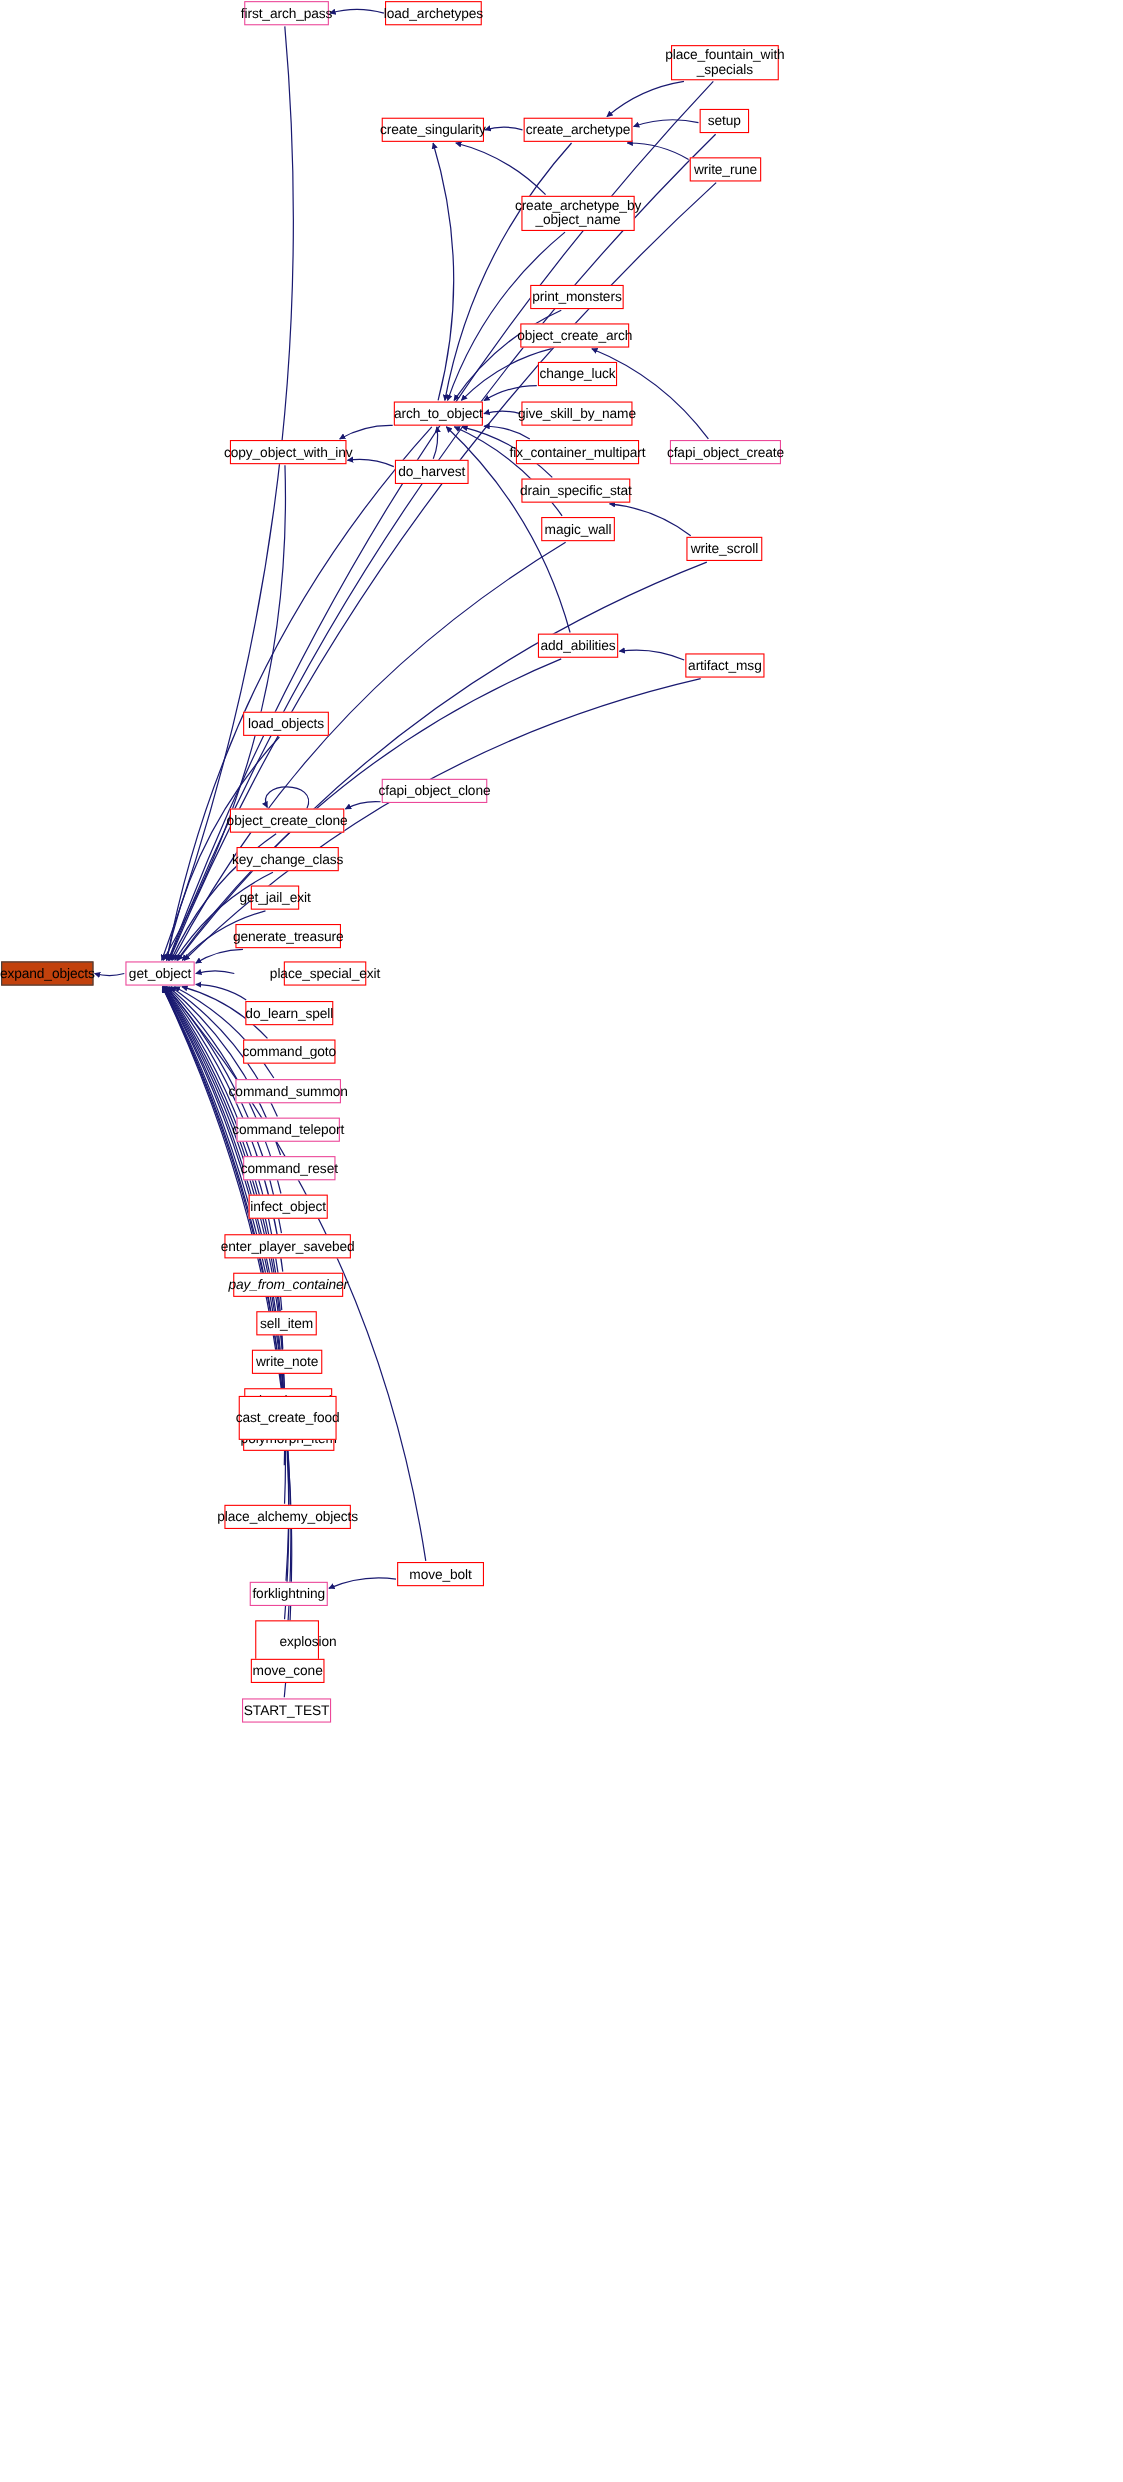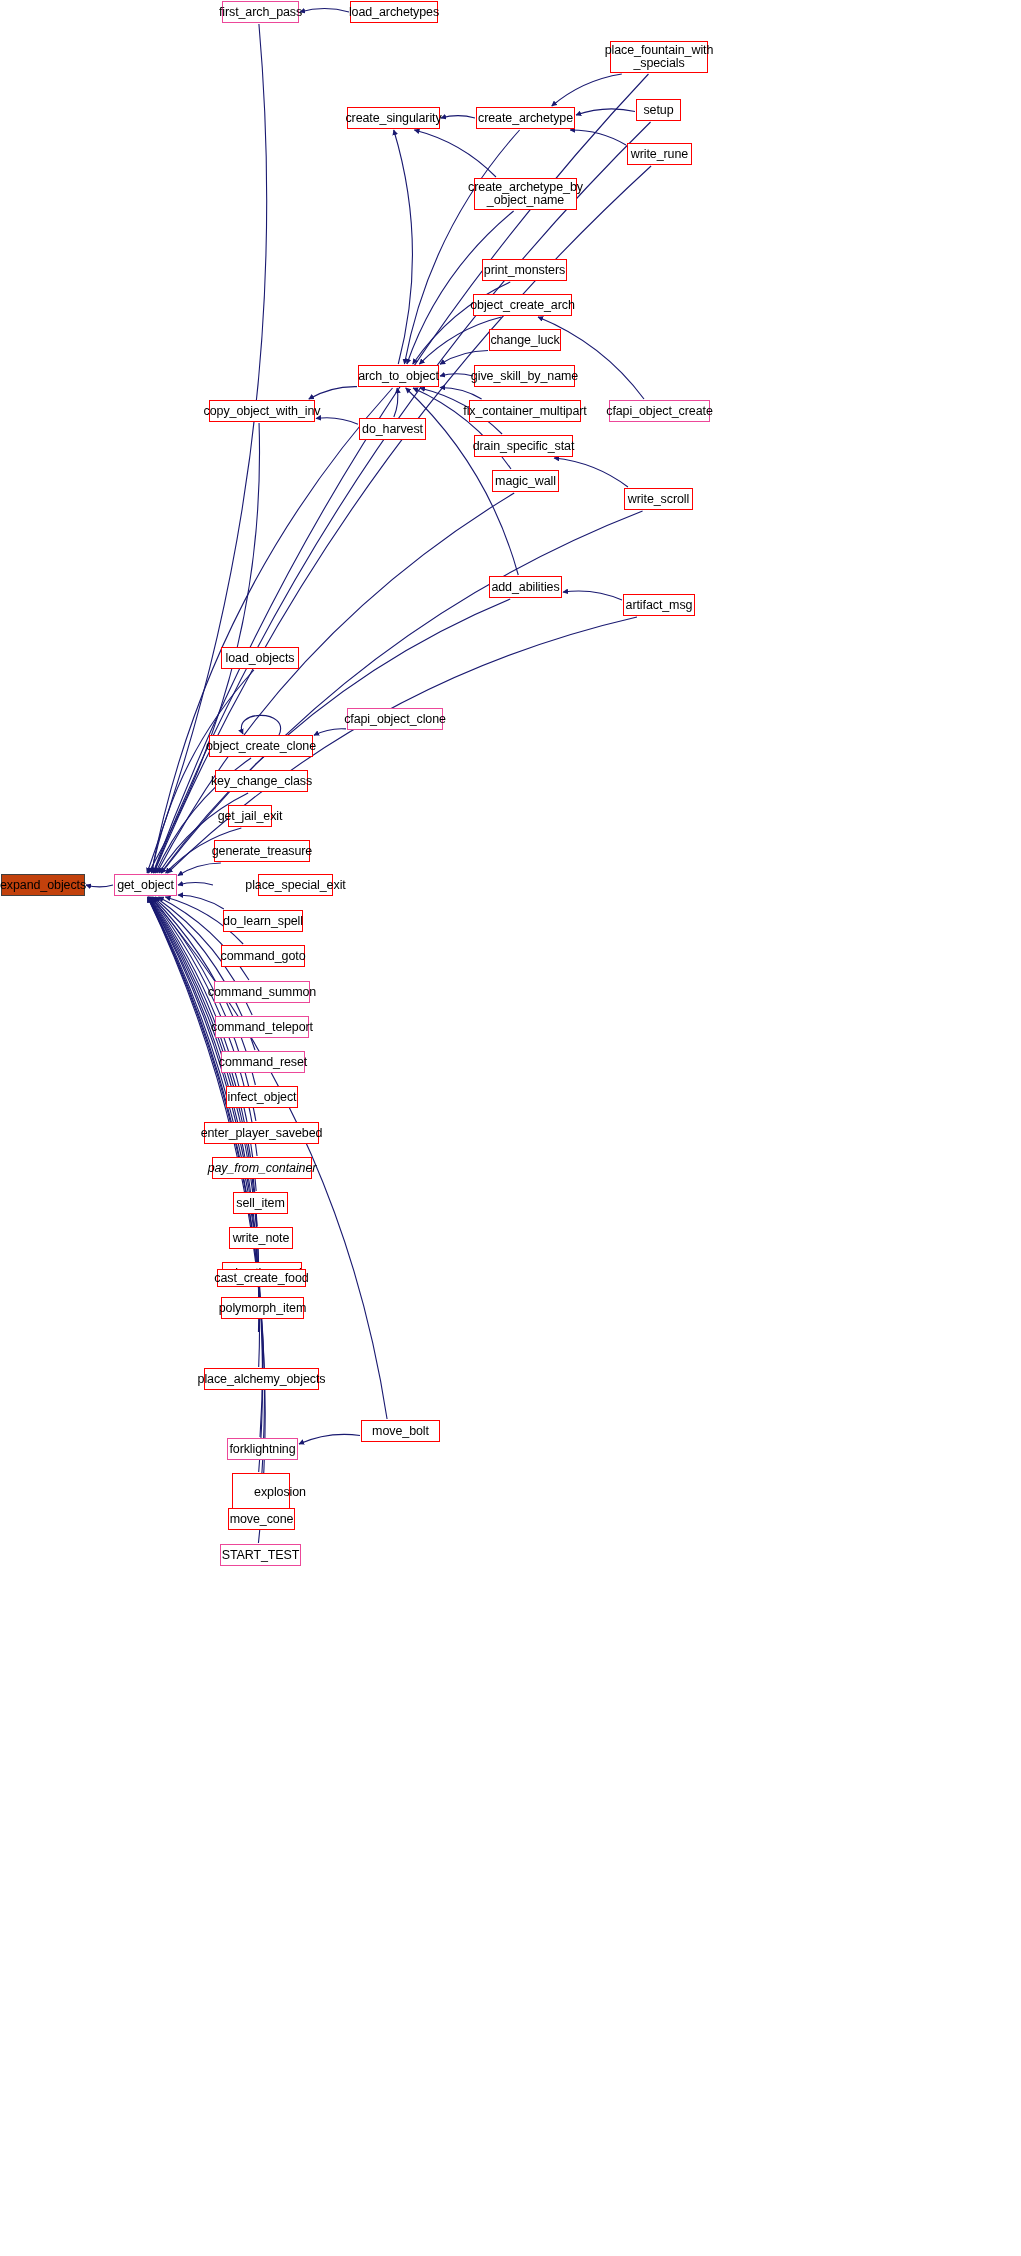--- a/index.html
+++ b/index.html
@@ -139,21 +139,21 @@
       <div class="node black" style="left: 214px; top: 981px; width: 96px; height: 22px;">command_summon</div>
       <div class="node black" style="left: 215px; top: 1016px; width: 94px; height: 22px;">command_teleport</div>
       <div class="node black" style="left: 221px; top: 1051px; width: 84px; height: 22px;">command_reset</div>
       <div class="node" style="left: 226px; top: 1086px; width: 72px; height: 22px;">infect_object</div>
       <div class="node" style="left: 204px; top: 1122px; width: 115px; height: 22px;">enter_player_savebed</div>
       <div class="node" style="left: 212px; top: 1157px; width: 100px; height: 22px; font-style: italic;">pay_from_container</div>
       <div class="node" style="left: 233px; top: 1192px; width: 55px; height: 22px;">sell_item</div>
       <div class="node" style="left: 229px; top: 1227px; width: 64px; height: 22px;">write_note</div>
       <div class="node" style="left: 222px; top: 1262px; width: 80px; height: 22px;">make_throw_ob</div>
       <div class="node" style="left: 221px; top: 1297px; width: 83px; height: 22px;">polymorph_item</div>
-      <div class="node" style="left: 217px; top: 1269px; width: 89px; height: 18px;">cast_create_food</div>
+      <div class="node" style="left: 217px; top: 1269px; width: 89px; height: 40px;">cast_create_food</div>
       <div class="node" style="left: 204px; top: 1368px; width: 115px; height: 22px;">place_alchemy_objects</div>
       <div class="node" style="left: 361px; top: 1420px; width: 79px; height: 22px;">move_bolt</div>
       <div class="node black" style="left: 227px; top: 1438px; width: 71px; height: 22px;">forklightning</div>
       <div class="node" style="left: 232px; top: 1473px; width: 58px; height: 39px; padding-left: 38px;">explosion</div>
       <div class="node" style="left: 228px; top: 1508px; width: 67px; height: 22px;">move_cone</div>
       <div class="node black" style="left: 220px; top: 1544px; width: 81px; height: 22px;">START_TEST</div>
     </div>
 </div>
 
 </body></html>

